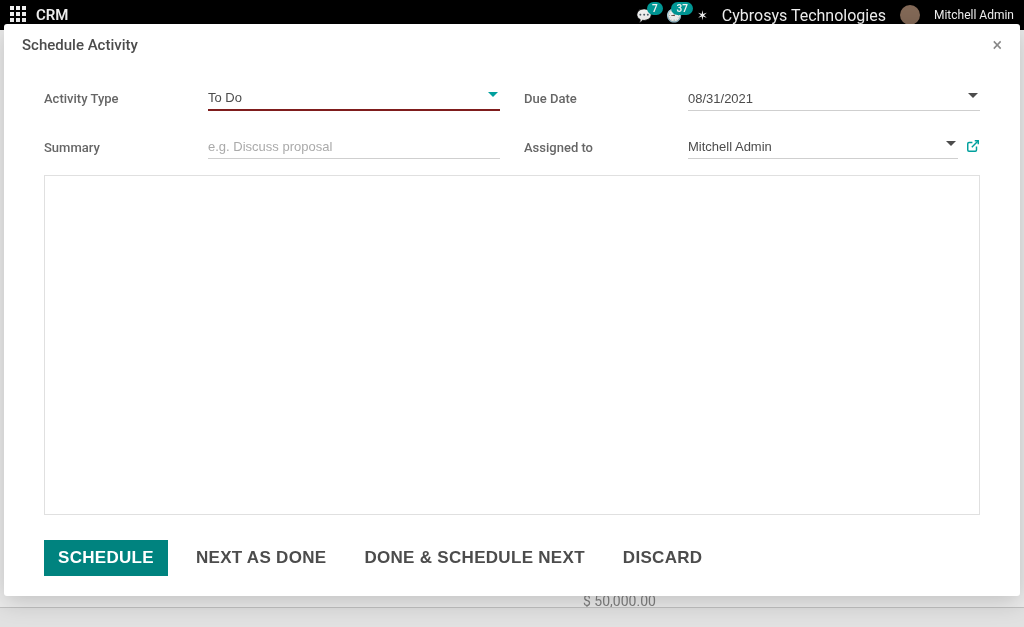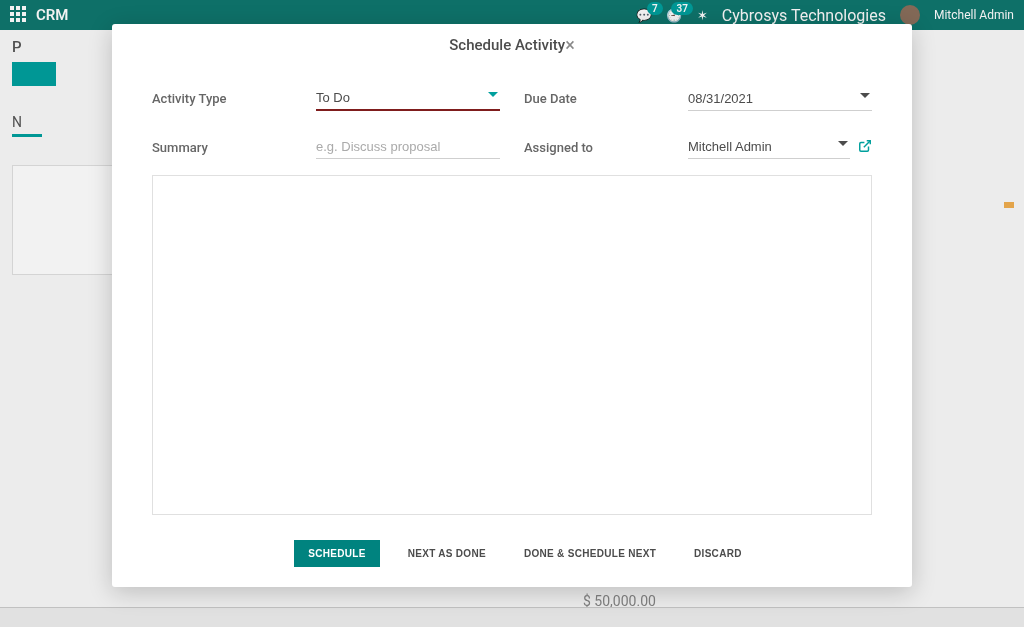--- a/index.html
+++ b/index.html
@@ -8,21 +8,21 @@
       font-size: 13px;
       color: #4c4c4c;
       background: #f9f9f9;
       width: 1024px;
       height: 627px;
       overflow: hidden;
       position: relative;
     }
     
     .topbar {
-      background: #0f766e;
+      background: #000000;
       color: #fff;
       height: 30px;
       display: flex;
       align-items: center;
       padding: 0 10px;
       font-size: 13px;
     }
     .topbar .apps { width: 18px; height: 18px; display: grid; grid-template-columns: repeat(3,4px); grid-template-rows: repeat(3,4px); gap:2px; margin-right:8px;}
     .topbar .apps span{background:#fff;width:4px;height:4px;}
     .topbar .brand { font-weight: 600; font-size: 15px; margin-right: 25px; }
@@ -39,27 +39,26 @@
     .page-behind .teal-bar{height:3px;width:30px;background:#00a09d;margin-top:4px;}
     .page-behind .card{margin-top:28px;border:1px solid #e0e0e0;background:#fff;width:260px;height:110px;}
     
     .modal-backdrop {
       position: absolute; top:0; left:0; right:0; bottom:0;
       background: rgba(0,0,0,0.05);
       display:flex; align-items:flex-start; justify-content:center;
     }
     .modal {
       background: #fff;
-      width: 800px;
+      width: 1016px;
       margin-top: 24px;
       border-radius: 3px;
       box-shadow: 0 5px 25px rgba(0,0,0,0.2);
       display:flex; flex-direction:column;
       max-height: 580px;
-      align-items: center;
     }
     .modal-header {
       padding: 12px 18px;
       display:flex; align-items:center;
     }
     .modal-title { font-size: 15px; font-weight: 500; color:#4c4c4c;}
     .modal-close { margin-left:auto; color:#888; font-size:18px; cursor:pointer; line-height:1;}
     .modal-body { padding: 20px 40px 8px 40px; }
     .form-grid {
       display:grid;
@@ -92,21 +91,21 @@
       padding:8px;
       font-size:13px;
       outline:none;
       overflow-y:auto;
     }
     .modal-footer{
       padding: 14px 18px 20px 40px;
       display:flex; gap:18px; align-items:center;
       border-top: none;
     }
-    .btn{font-size:10px;font-weight:700;letter-spacing:0.3px;padding:8px 10px;cursor:pointer;border:none;background:none;}
+    .btn{font-size:17px;font-weight:700;letter-spacing:0.3px;padding:8px 10px;cursor:pointer;border:none;background:none;}
     .btn-schedule{background:#00837f;color:#fff;padding:8px 14px;}
     .btn-link{color:#4c4c4c;}
     
     .bottom-strip{position:absolute;bottom:0;left:0;right:0;height:20px;background:#eee;border-top:1px solid #ccc;}
     .orange-dot{position:absolute;right:10px;top:202px;width:10px;height:6px;background:#f0ad4e;}
     .dollar-snippet{position:absolute;bottom:18px;left:583px;color:#888;font-size:14px;}
   </style>
 </head>
 <body>
 

